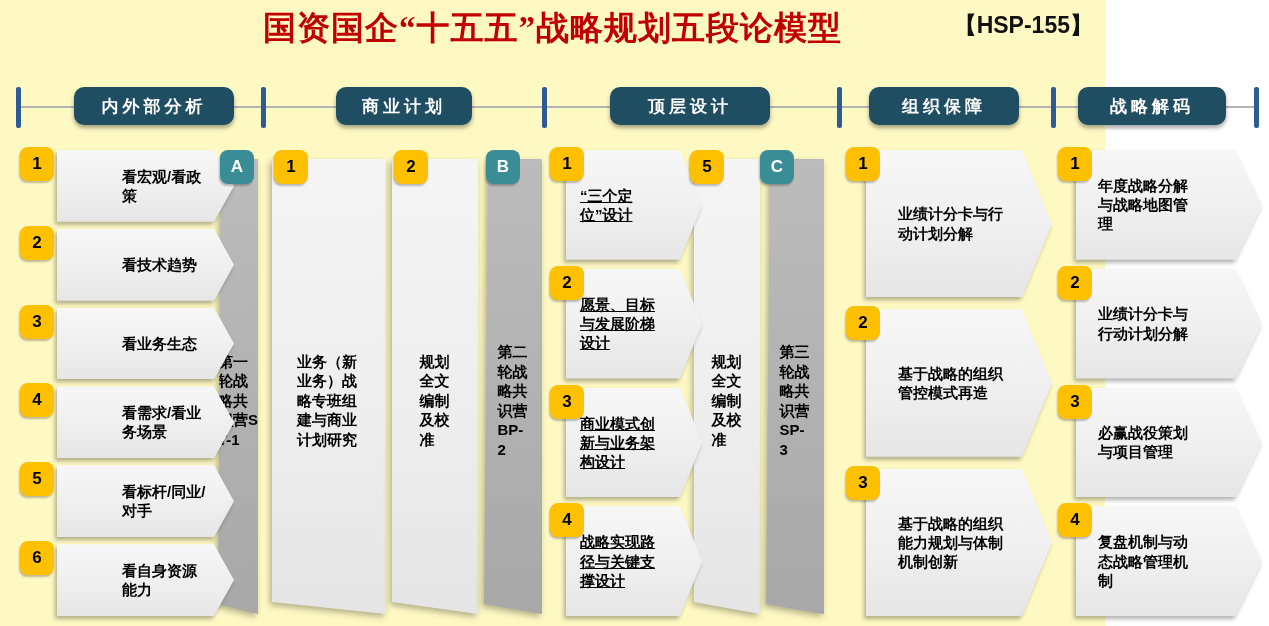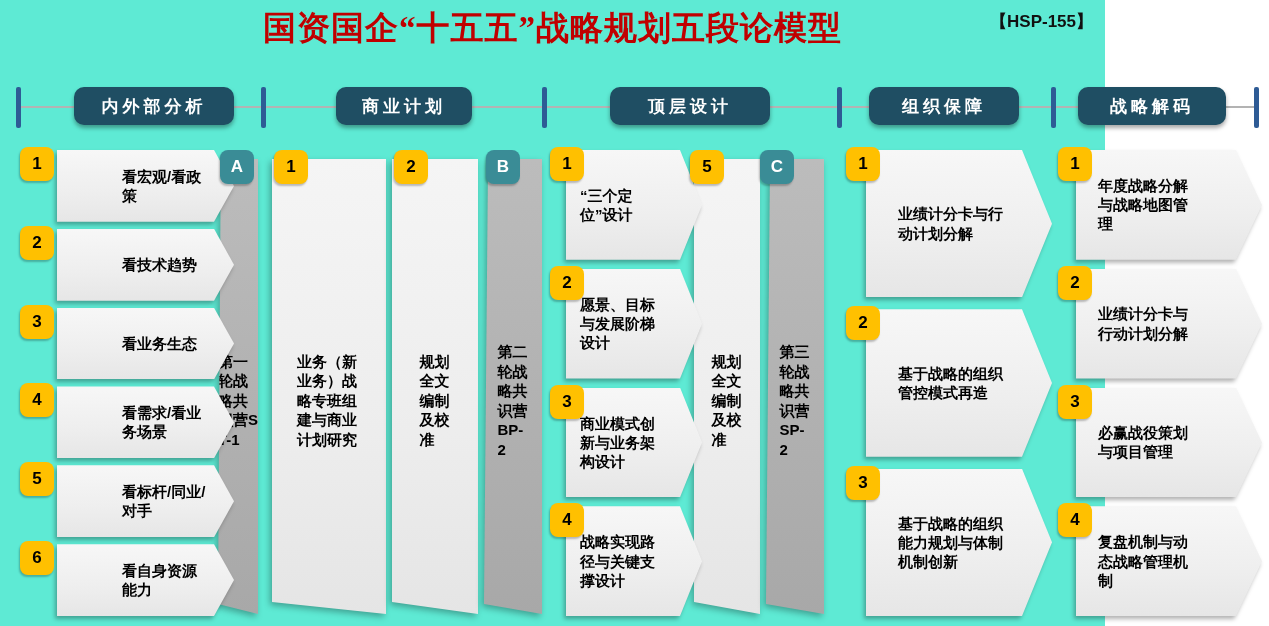--- a/index.html
+++ b/index.html
@@ -1,24 +1,24 @@
 <!DOCTYPE html>
 <html><head>
 <meta charset="utf-8">
 <style>
   * { box-sizing: border-box; margin: 0; padding: 0; }
   html,body { width:1269px; height:626px; background:#fff; overflow:hidden;
     font-family:"Liberation Sans", sans-serif; }
-  .stage { position:relative; width:1105px; height:626px; background:#5eead4; }
+  .stage { position:relative; width:1105px; height:626px; background:#fef9c3; }
 
   
   .title { position:absolute; top:6px; left:0; right:0; text-align:center;
     font-family:"Liberation Serif", serif; font-weight:bold; font-size:33px;
     color:#C00000; letter-spacing:1px; }
-  .code { position:absolute; top:10px; right:12px; font-size:17px; font-weight:bold; color:#111; }
+  .code { position:absolute; top:10px; right:12px; font-size:23px; font-weight:bold; color:#111; }
 
   
   .hbar { position:absolute; top:87px; width:5px; height:41px; background:#2E5B95; border-radius:2px; }
   .hline { position:absolute; top:106px; height:2px; background:#B3B3B3; }
   .banner { position:absolute; top:87px; height:38px; background:#1F4E63; color:#fff;
     border-radius:10px; display:flex; align-items:center; justify-content:center;
     font-size:17px; font-weight:bold; letter-spacing:4px;
     box-shadow:0 3px 4px rgba(0,0,0,.35); }
 
   
@@ -38,21 +38,21 @@
   .harrow span { display:block; }
 
   
   .c1 .hitem { padding-left:37px; }
   .c1 .hitems { gap:7px; margin-right:-16px; }
   .c1 .harrow { clip-path:polygon(0 0, calc(100% - 20px) 0, 100% 50%, calc(100% - 20px) 100%, 0 100%); padding:4px 28px 4px 17px; }
   .c1 .harrow span { width:84px;margin-left:48px; }
 
   .c3s .hitem { padding-left:16px; }
   .c3s { gap:9px; margin-right:-14px; width:152px; }
-  .c3s .harrow { clip-path:polygon(0 0, calc(100% - 22px) 0, 100% 50%, calc(100% - 22px) 100%, 0 100%); padding:4px 26px 4px 14px; }
+  .c3s .harrow { clip-path:polygon(0 0, calc(100% - 22px) 0, 100% 50%, calc(100% - 22px) 100%, 0 100%); padding:4px 26px 4px 14px;text-decoration:underline; }
   .c3s .harrow span { width:84px; }
 
   .c4 .hitem { padding-left:20px; }
   .c4 .hitems { gap:12px; width:100%; }
   .c4 .harrow { clip-path:polygon(0 0, calc(100% - 30px) 0, 100% 50%, calc(100% - 30px) 100%, 0 100%); padding:4px 36px 4px 32px; }
   .c4 .harrow span { width:108px; }
 
   .c5 .hitem { padding-left:18px; }
   .c5 .hitems { gap:9px; width:100%; }
   .c5 .harrow { clip-path:polygon(0 0, calc(100% - 26px) 0, 100% 50%, calc(100% - 26px) 100%, 0 100%); padding:4px 32px 4px 22px; }
@@ -229,21 +229,21 @@
       <div class="vshape">
           <div class="vbody vt32">
             <span>规划全文编制及校准</span>
           </div>
         </div>
     </div>
     <div class="vitem" style="width:58px">
       <div class="badge teal" style="left:-6px">C</div>
       <div class="vshape">
           <div class="vbody gray vt32">
-            <span>第三轮战略共识营SP-2</span>
+            <span>第三轮战略共识营SP-3</span>
           </div>
         </div>
     </div>
   </div>
 
   <div class="col c4" style="left:846px;width:206px">
     <div class="hitems">
       <div class="hitem">
         <div class="badge">1</div>
         <div class="aw">

